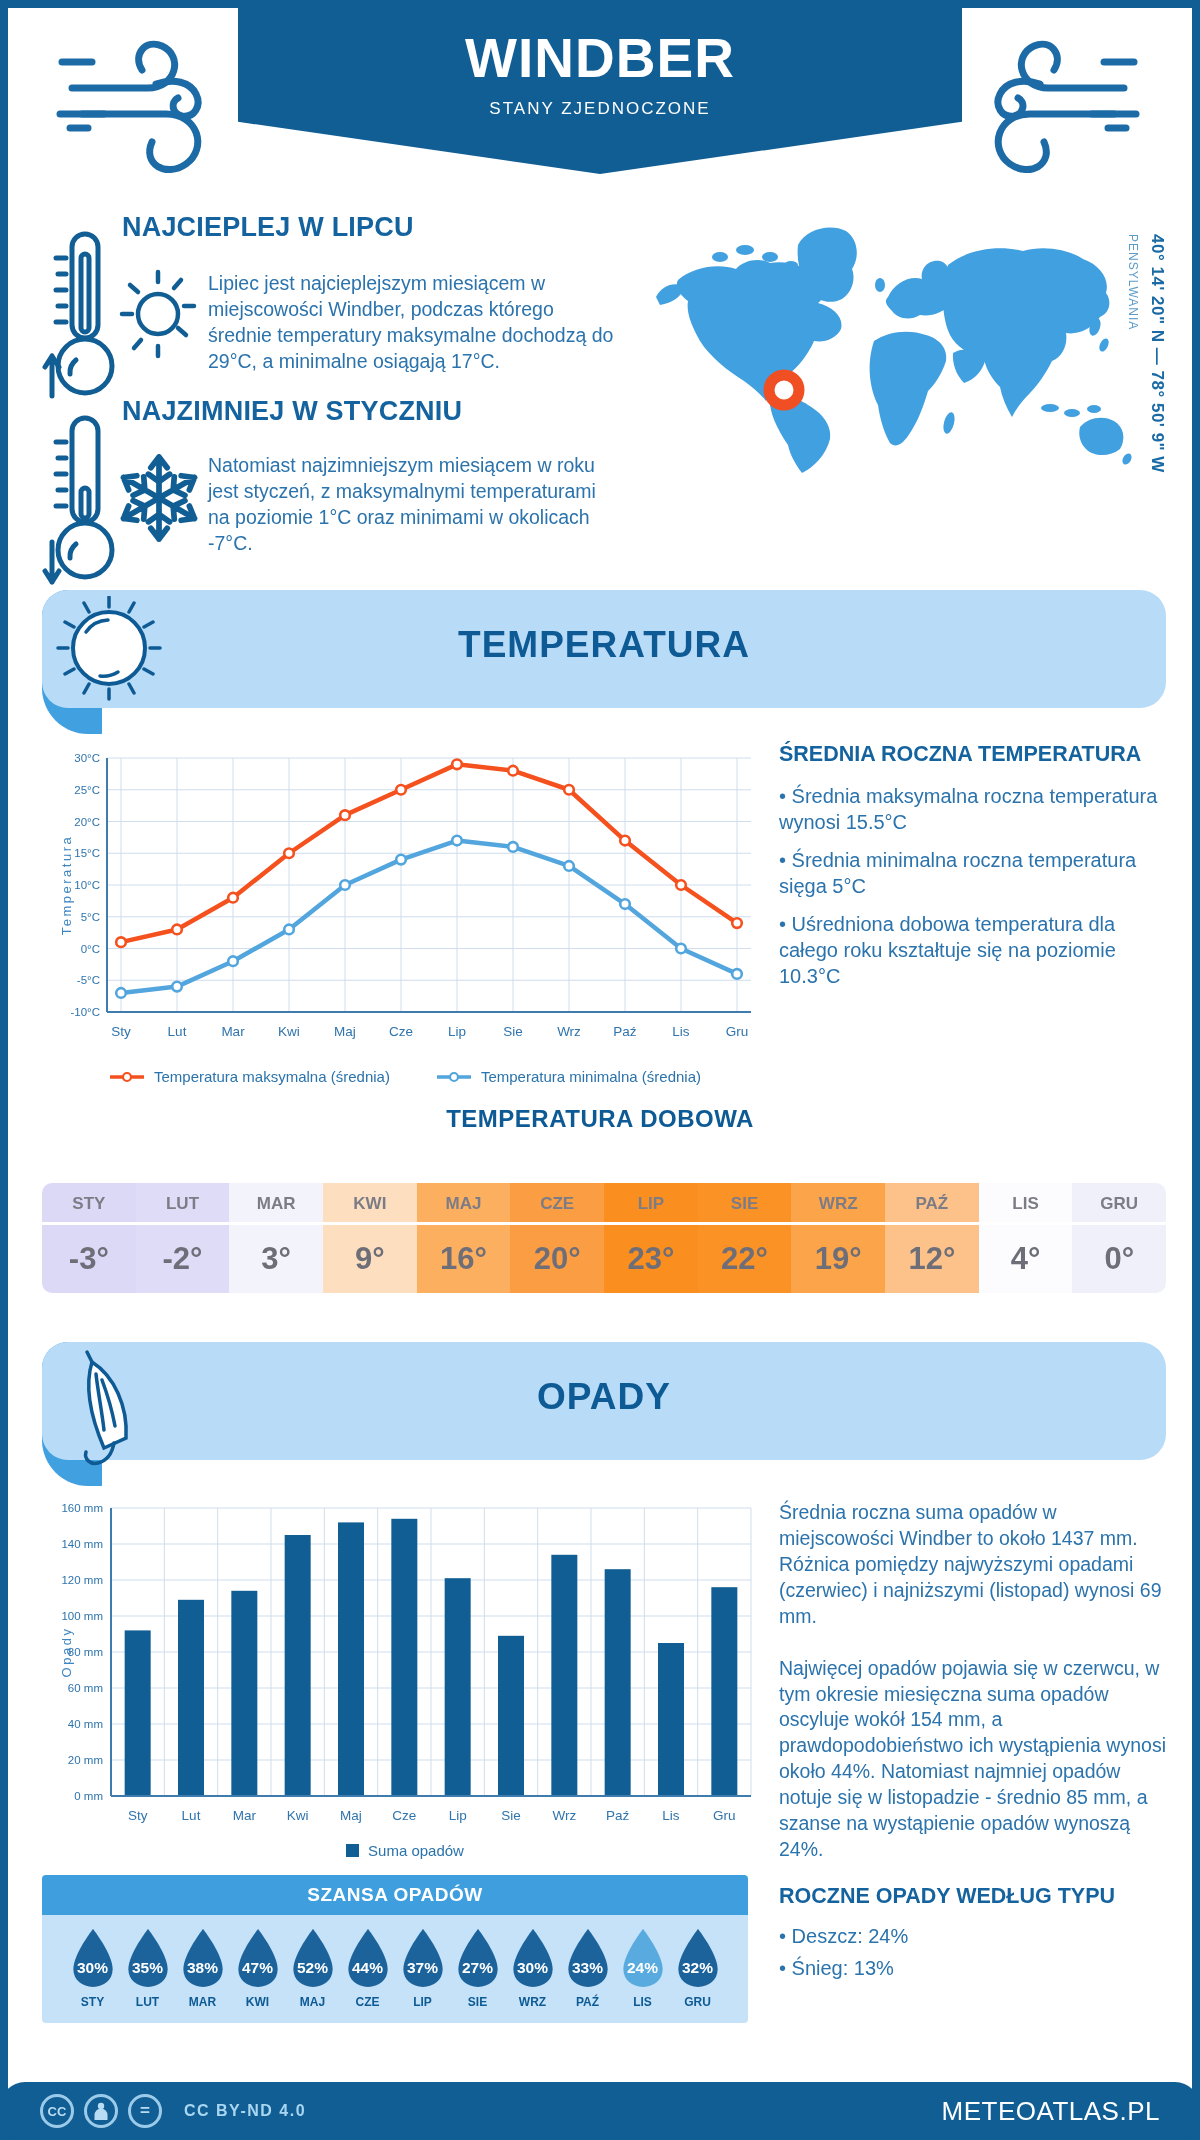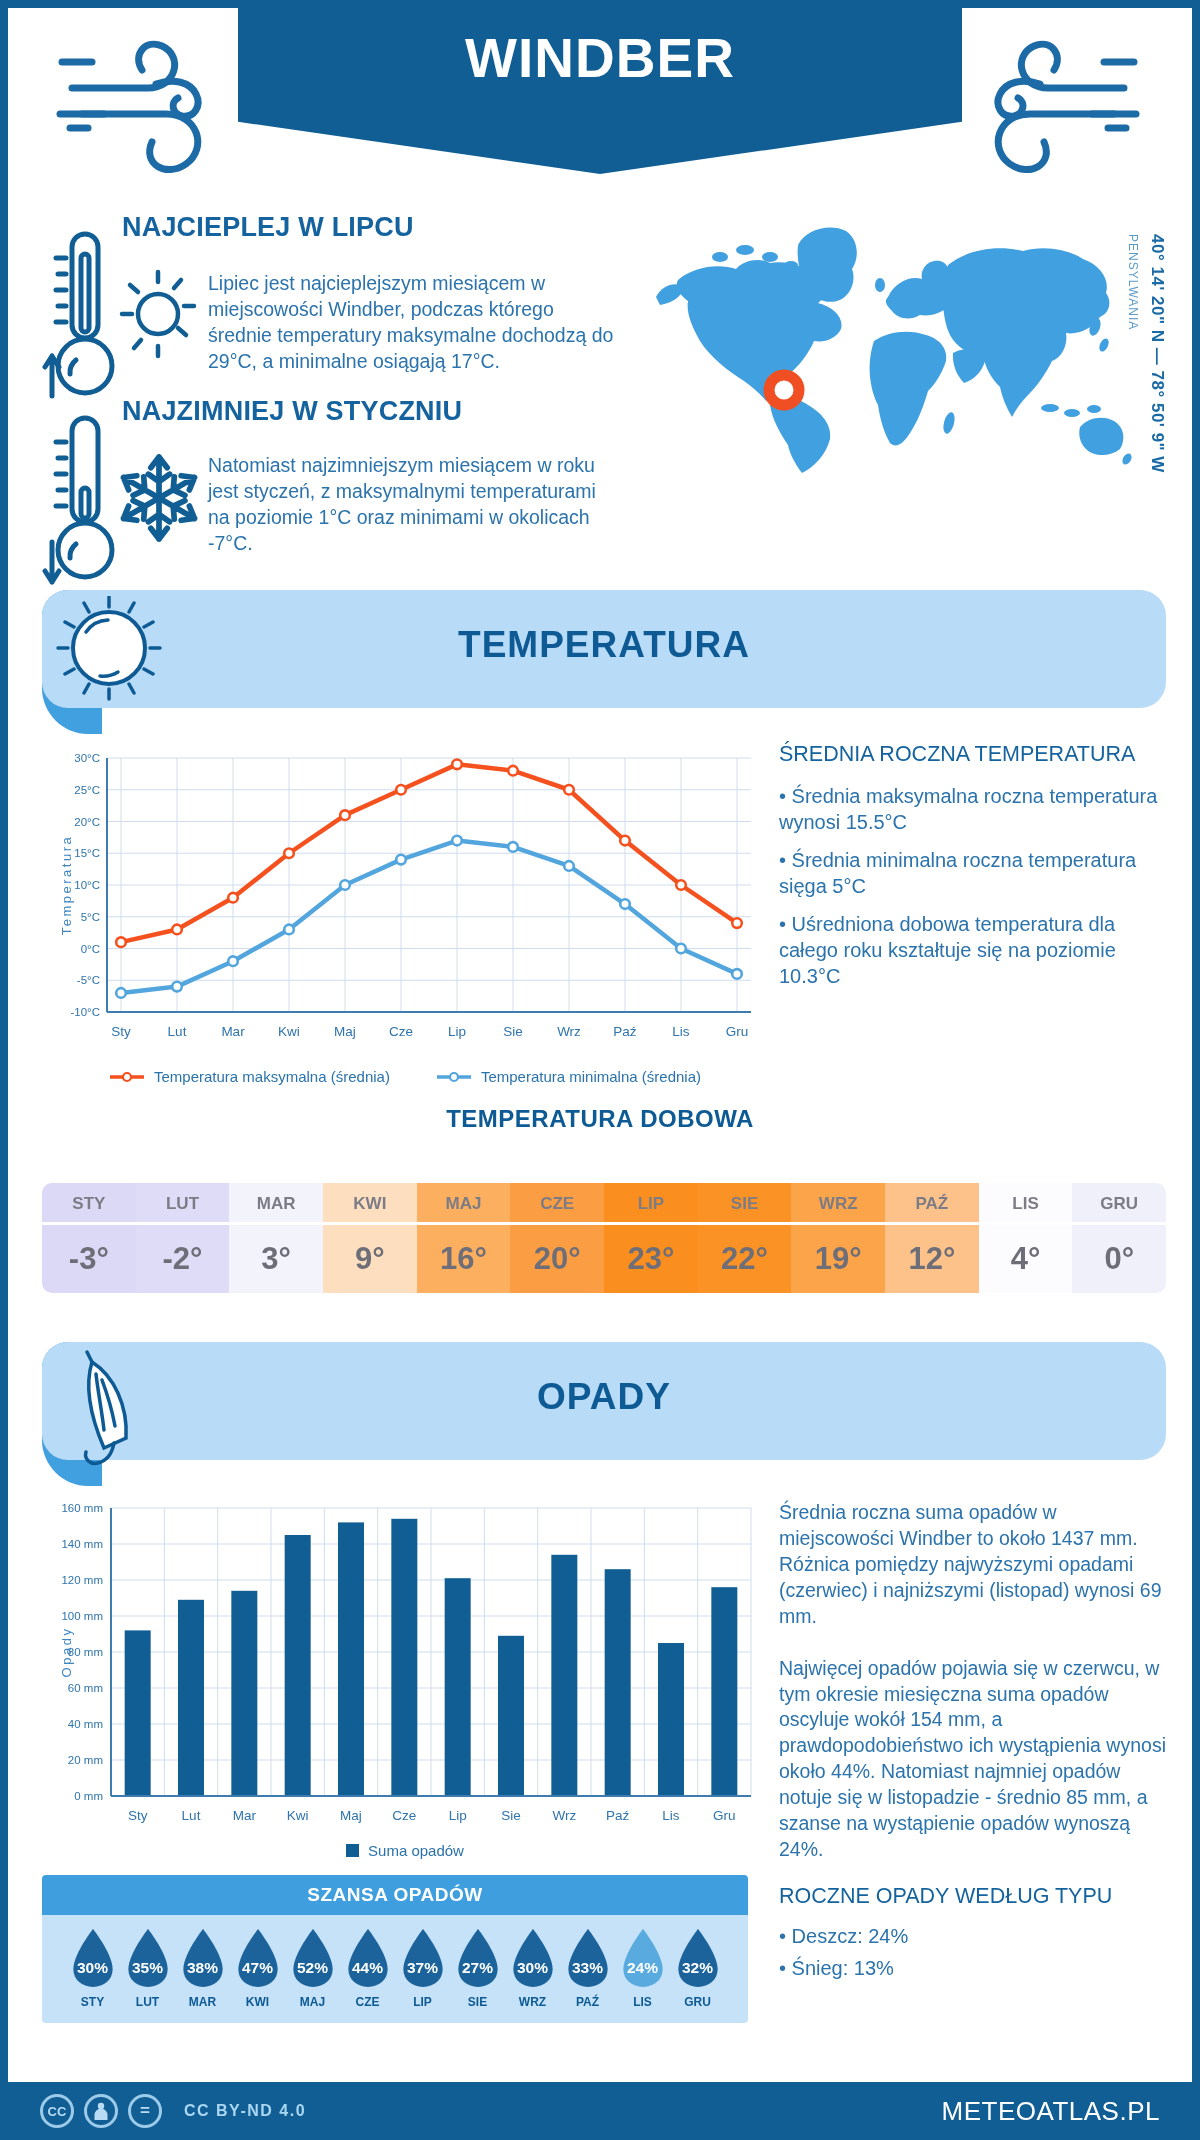--- a/index.html
+++ b/index.html
@@ -27,21 +27,21 @@
   .geo .region { writing-mode:vertical-rl; font-size:12px; color:#5b9bc8; letter-spacing:1px; }
   .geo .coords { writing-mode:vertical-rl; font-size:17px; font-weight:700; color:#1a6aa5; letter-spacing:.5px; }
 
   
   .banner { left:42px; width:1124px; height:118px; background:#b8dbf8; border-radius:26px; z-index:2; }
   .banner-accent { left:42px; width:60px; background:#41a0df; border-radius:26px 0 0 46px; z-index:1; }
   .banner-title { left:42px; width:1124px; text-align:center; font-size:37px; font-weight:800;
                   color:#0d5a94; letter-spacing:1px; z-index:3; }
 
   
-  .col-h3 { font-size:21.5px; font-weight:400; color:#14639f; }
+  .col-h3 { font-size:21.5px; font-weight:700; color:#14639f; }
   .col-p  { font-size:20px; line-height:1.32; color:#2b73ac; margin-top:11px; }
   .col-p2 { font-size:19.5px; line-height:1.33; color:#2b73ac; }
 
   
   .dob-title { left:0; width:1200px; text-align:center; font-size:24px; font-weight:800;
                color:#0d5a94; letter-spacing:.5px; }
   .dtable { left:42px; top:1183px; width:1124px; display:flex; border-radius:10px; overflow:hidden; }
   .dcol { flex:1 1 0; text-align:center; }
   .dcol .m { height:42px; line-height:42px; font-size:17px; font-weight:700; color:#7c7c86;
              border-bottom:3px solid #fff; }
@@ -57,35 +57,36 @@
   .szansa .hd { height:40px; background:#3f9edd; color:#fff; font-size:19px; font-weight:800;
                 letter-spacing:.5px; text-align:center; line-height:40px; }
   .szansa .bd { background:#c6e2f9; padding:12px 23px 14px; display:flex; justify-content:space-around; }
   .dropcol { width:54px; text-align:center; }
   .drop-wrap { position:relative; width:48px; height:62px; margin:0 auto; }
   .drop-wrap .pct { position:absolute; left:0; right:0; top:32px; color:#fff; font-size:15.5px; font-weight:800; }
   .dropcol .mon { margin-top:6px; font-size:12px; font-weight:800; color:#0d5a94; }
 
   
   .footer { left:0; top:2082px; width:1200px; height:58px; background:#115e95; z-index:60;
-            display:flex; align-items:center; justify-content:space-between; padding:0 40px; }
+            display:flex; align-items:center; justify-content:space-between; padding:0 40px;border-radius:25px; }
   .cc-group { display:flex; align-items:center; gap:10px; }
   .cc-circle { width:34px; height:34px; border:3px solid #9ccbe9; border-radius:50%;
                display:flex; align-items:center; justify-content:center;
                color:#b8dcf3; font-size:13px; font-weight:800; }
   .cc-label { margin-left:12px; font-size:16px; font-weight:800; color:#a9d6f0; letter-spacing:1.5px;text-align:right; }
   .site { font-size:26px; font-weight:400; color:#fff; letter-spacing:.5px; }
 </style>
 </head>
 <body>
 
 <div class="page">
 
   <div class="abs ribbon">
     <h1>WINDBER</h1>
+    <div class="sub">STANY ZJEDNOCZONE</div>
   </div>
 
   <svg class="abs" style="left:48px;top:22px" width="190" height="165" viewBox="0 0 190 165">
     <g class="icon-stroke" stroke-width="7">
       <path d="M14,40 H44"></path>
       <path d="M24,66 H100 C128,66 136,34 114,24 C98,17 84,32 94,48"></path>
       <path d="M108,62 C126,56 142,60 148,72 C154,84 146,96 134,94 C124,92 122,80 130,76"></path>
       <path d="M12,92 H56"></path>
       <path d="M22,106 H40"></path>
       <path d="M34,92 H118 C150,92 160,126 138,142 C118,156 94,142 104,120"></path>

